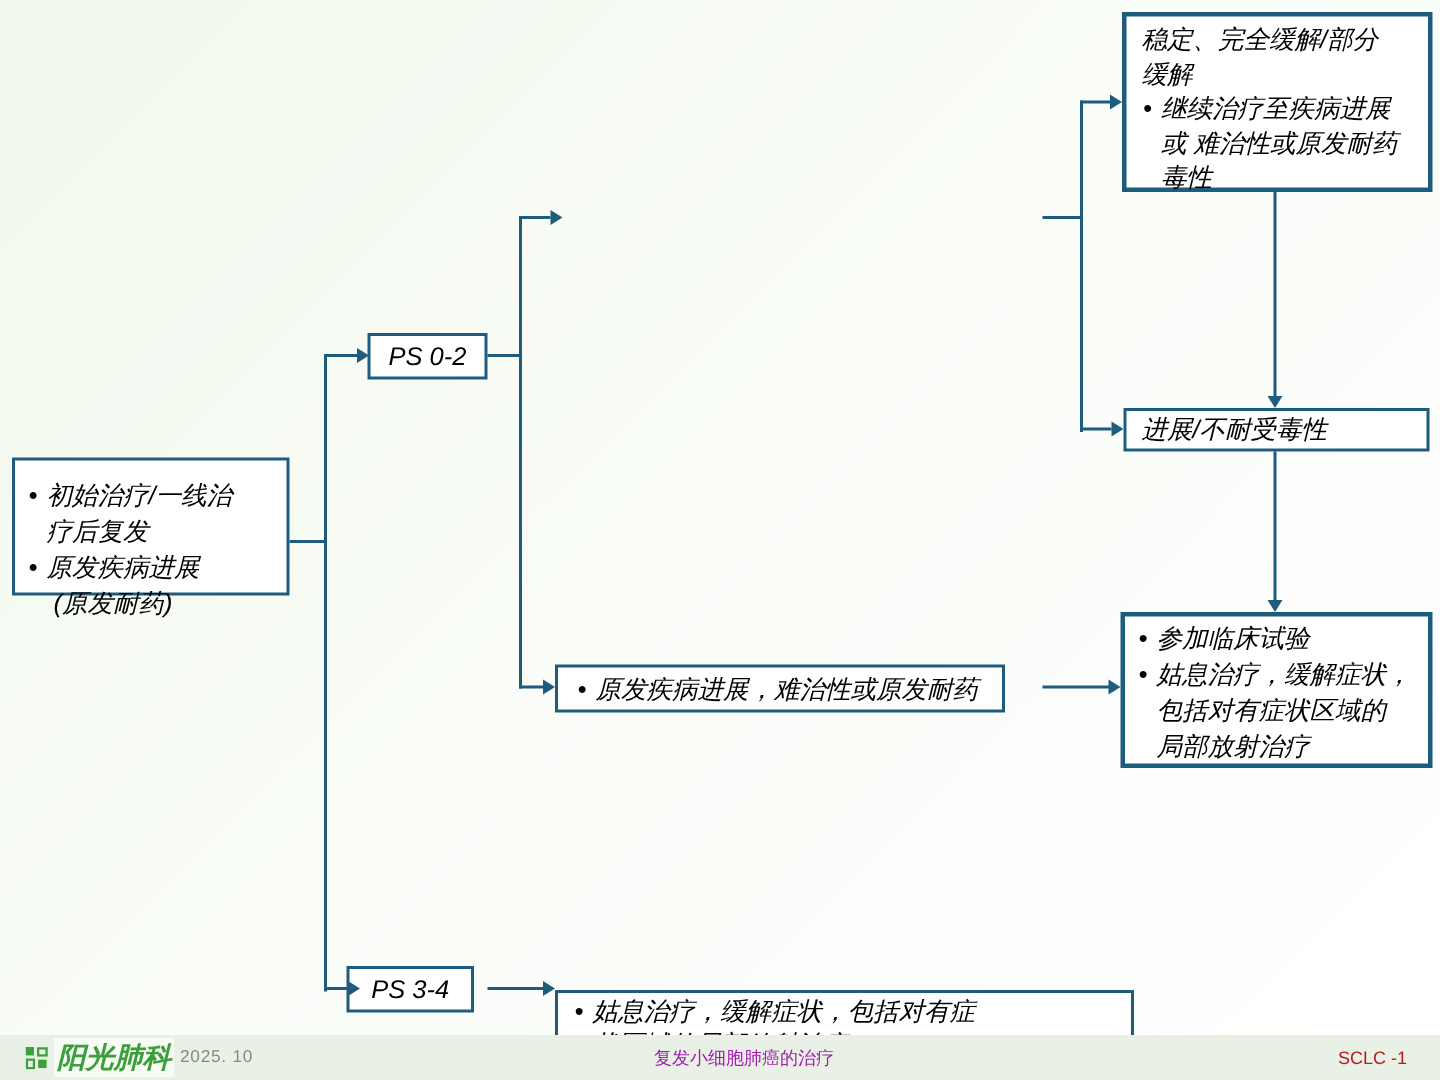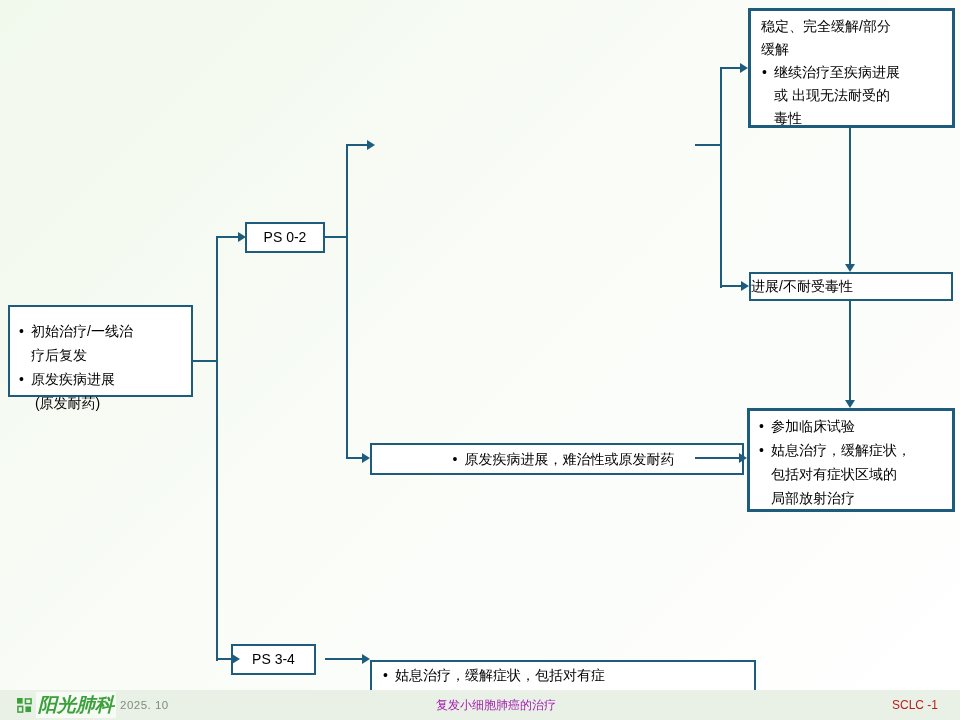--- a/index.html
+++ b/index.html
@@ -4,38 +4,38 @@
 <style>
   :root { --line:#1E5C7E; }
   html,body { margin:0; padding:0; }
   .slide {
     position:relative; width:960px; height:720px; overflow:hidden;
     background:linear-gradient(135deg,#F1F8EC 0%,#F9FCF7 45%,#FFFFFF 100%);
     font-family:"Liberation Sans",sans-serif; color:#000;
   }
   .box {
     position:absolute; background:#FFFFFF; border:3px solid var(--line);
-    box-sizing:border-box; font-size:14px; line-height:23px;
+    box-sizing:border-box; font-size:17px; line-height:23px;font-style:italic;
   }
   .thinbox { border-width:2.5px; }
   .bullet { position:relative; padding-left:13px; white-space:pre-wrap; }
   .bullet::before { content:"\2022"; position:absolute; left:1px; }
   .l2 { margin-left:21px; }
   .box-title { white-space:pre-wrap; }
   .centered { display:flex; align-items:center; justify-content:center; }
   .vcentered { display:flex; align-items:center; }
 
   #entry-box { left:8px; top:305px; width:185px; height:92px; padding:12px 4px 0 8px; line-height:24px; }
   #ps02-box  { left:245px; top:222px; width:80px; height:31px; }
   #ps34-box  { left:231px; top:644px; width:85px; height:31px; }
   #main-box  { left:375px; top:28px; width:320px; height:239px; padding:4px 4px 0 8px; }
   #stable-box { left:748px; top:8px; width:207px; height:120px; padding:4px 4px 0 10px; }
-  #progression-box { left:749px; top:272px; width:204px; height:29px; }
+  #progression-box { left:749px; top:272px; width:204px; height:29px; padding-left:10px; }
   #trial-box { left:747px; top:408px; width:208px; height:104px; padding:3px 2px 0 8px; line-height:24px; }
-  #refractory-box { left:370px; top:443px; width:374px; height:32px; padding-left:12px;justify-content:center; }
+  #refractory-box { left:370px; top:443px; width:300px; height:32px; padding-left:12px; }
   #palliative-box { left:370px; top:660px; width:386px; height:48px; padding:2px 2px 0 10px; line-height:22px; }
 
   .hline { position:absolute; height:2px; background:var(--line); }
   .vline { position:absolute; width:2px; background:var(--line); }
   .arr-r { position:absolute; width:0; height:0;
            border-top:5px solid transparent; border-bottom:5px solid transparent;
            border-left:8px solid var(--line); }
   .arr-d { position:absolute; width:0; height:0;
            border-left:5px solid transparent; border-right:5px solid transparent;
            border-top:8px solid var(--line); }
@@ -72,21 +72,21 @@
 
   <div class="box thinbox centered" id="ps34-box">
     <span>PS 3-4</span>
   </div>
 
 
   <div class="box" id="stable-box">
     <div class="box-title">稳定、完全缓解/部分
 缓解</div>
     <div class="bullet">继续治疗至疾病进展
-或 出现无法耐受的
+或 难治性或原发耐药
 毒性</div>
   </div>
 
   <div class="box thinbox vcentered" id="progression-box">
     <span>进展/不耐受毒性</span>
   </div>
 
   <div class="box" id="trial-box">
     <div class="bullet">参加临床试验</div>
     <div class="bullet">姑息治疗，缓解症状，

